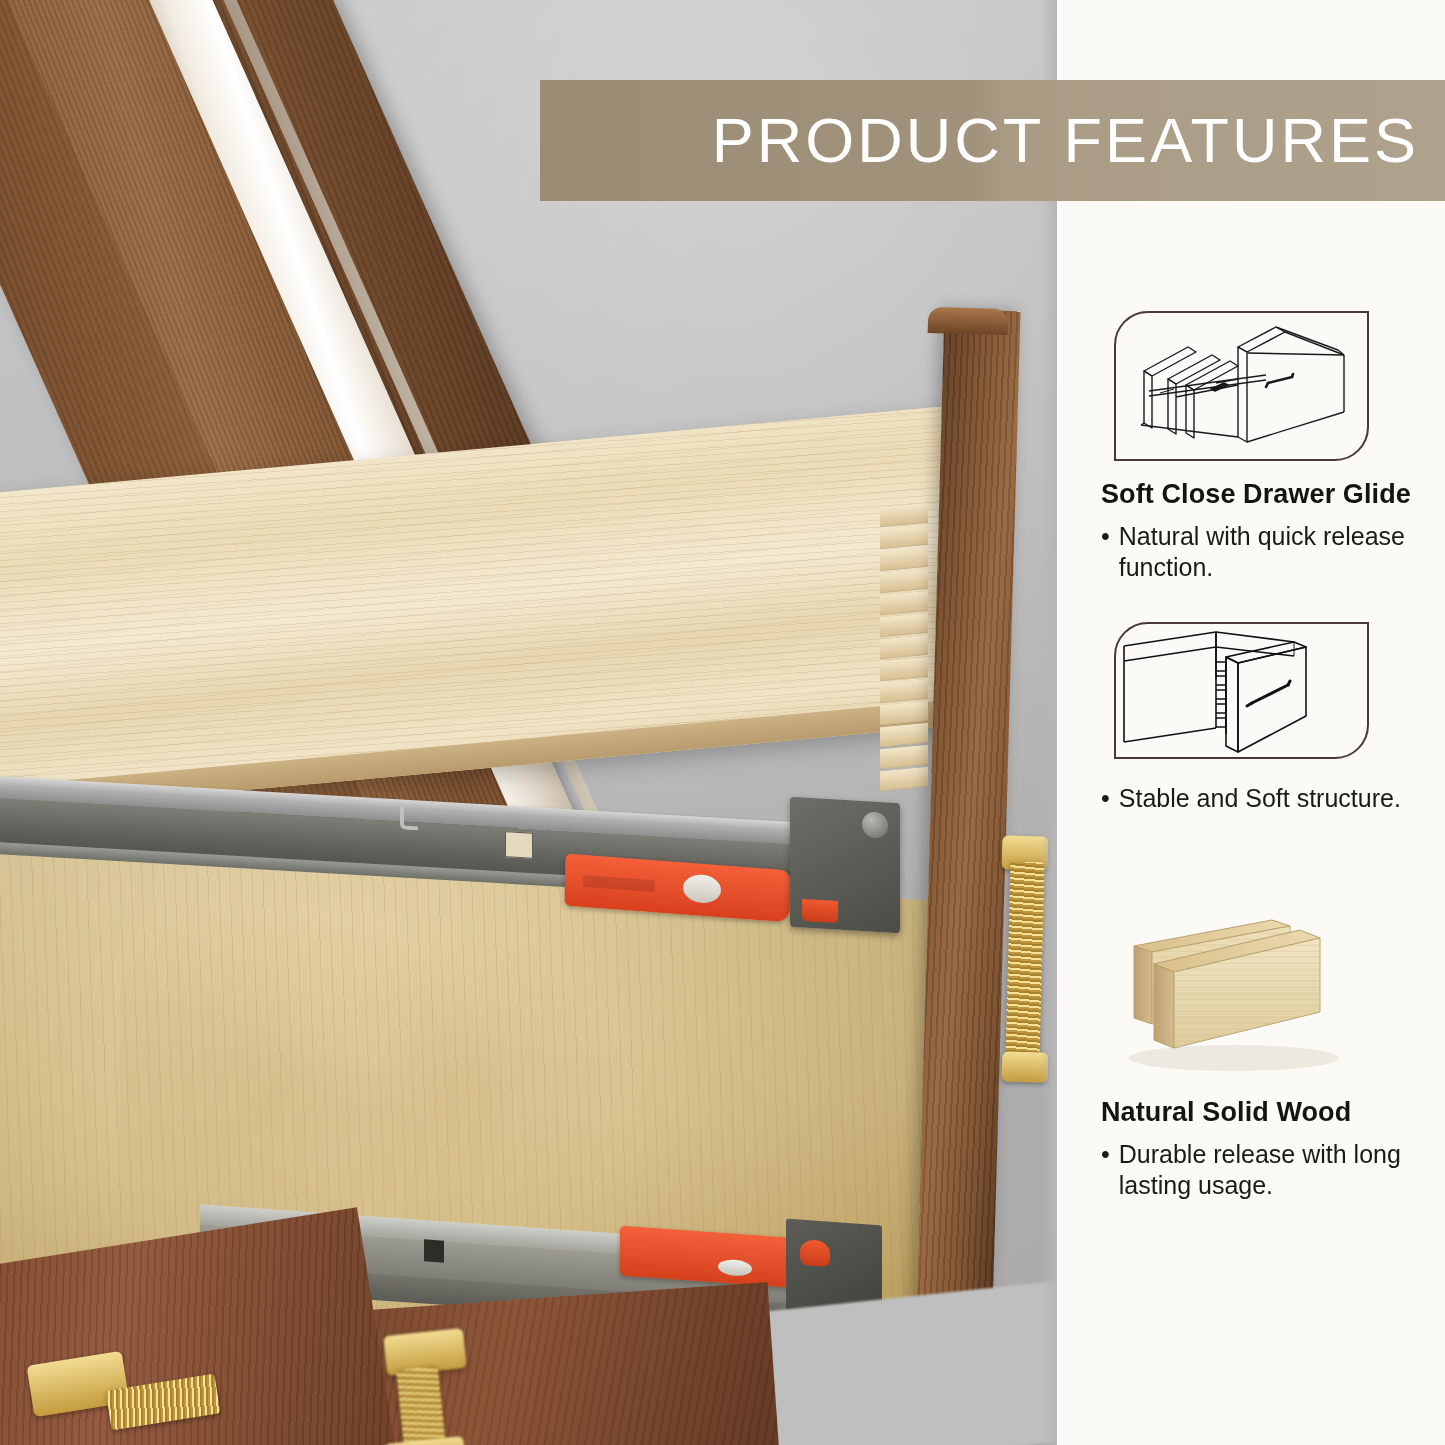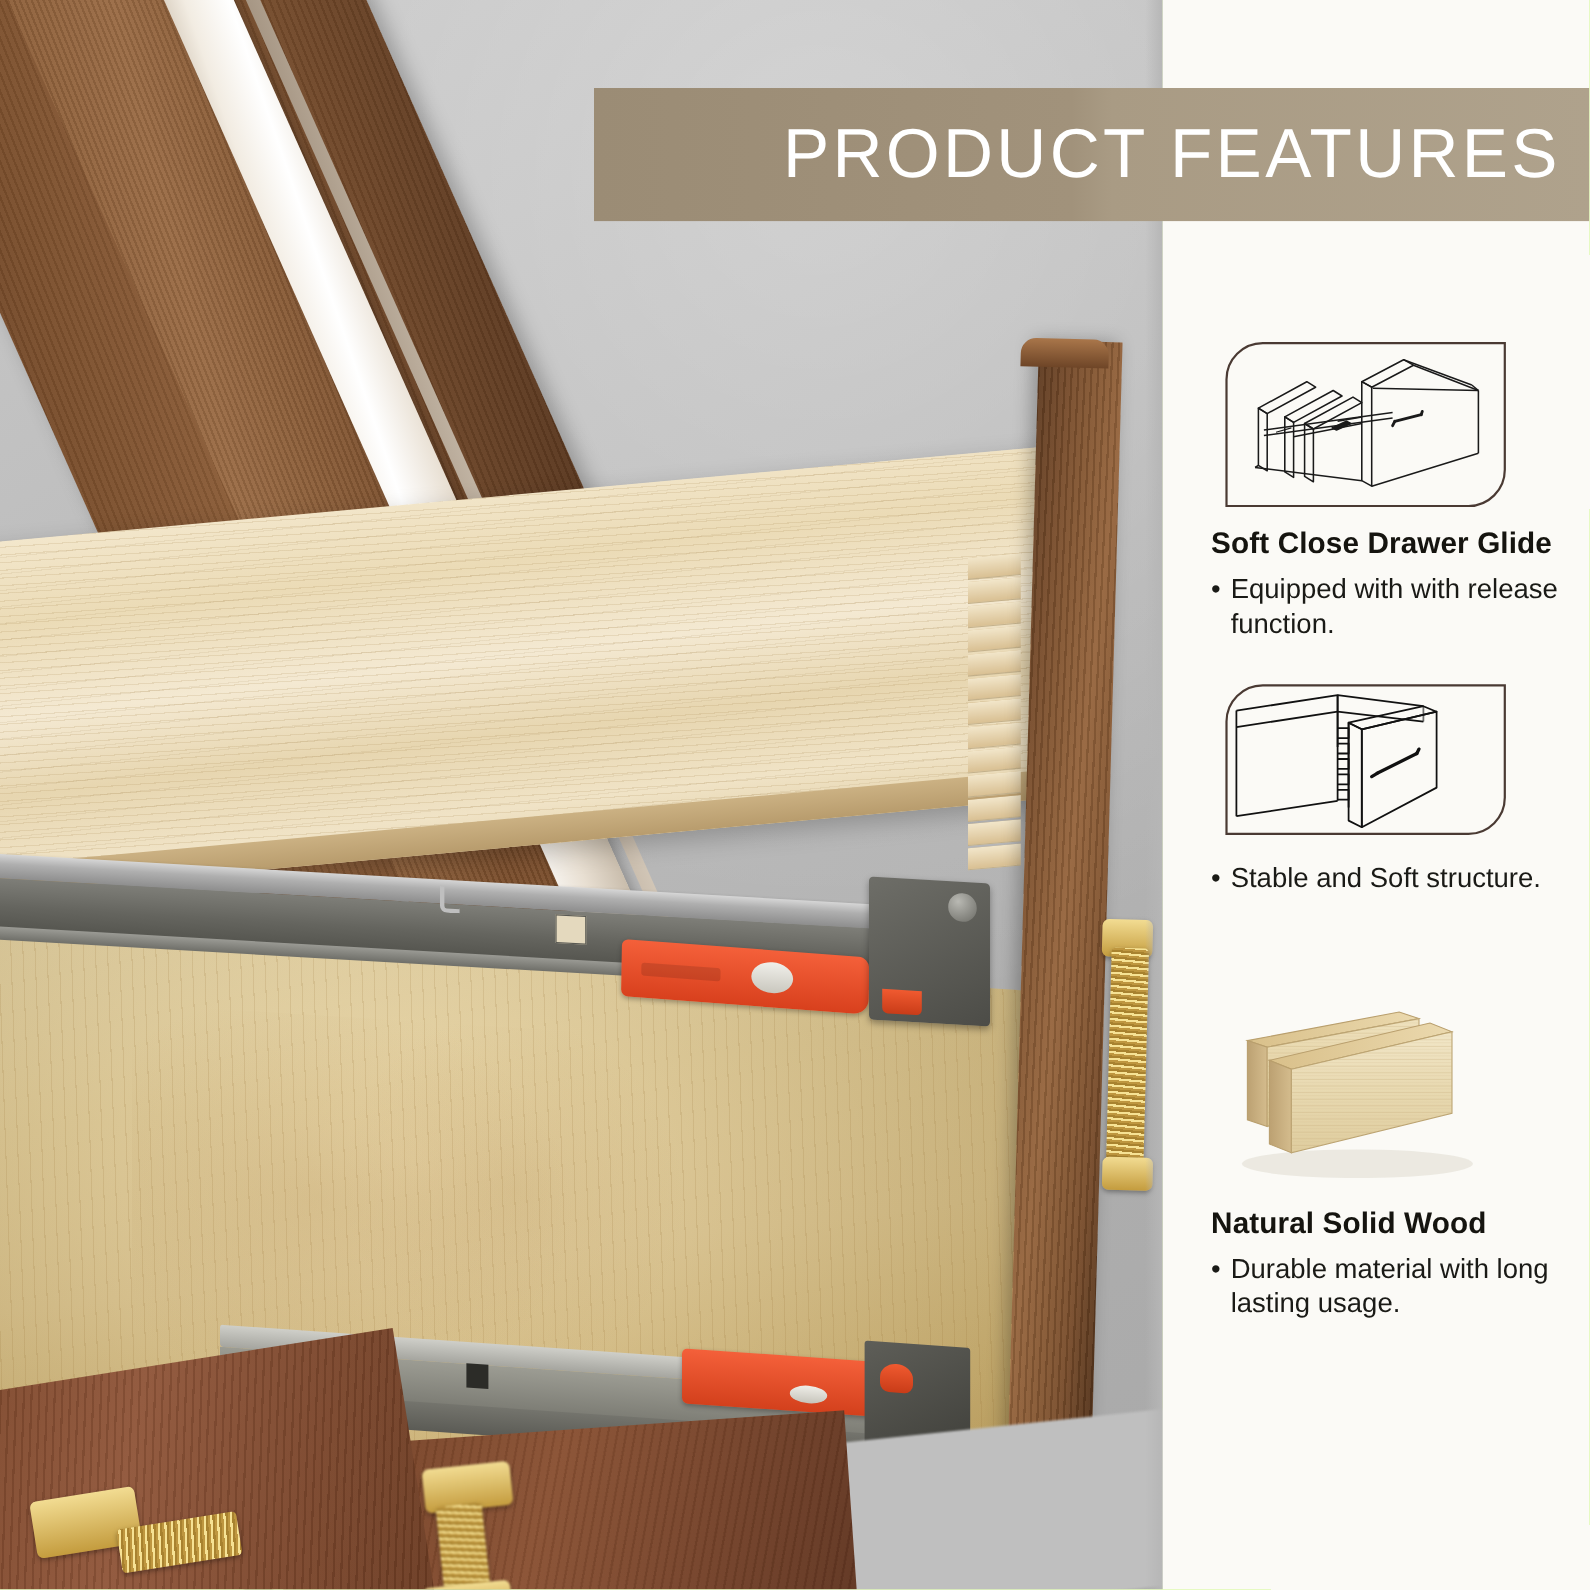--- a/index.html
+++ b/index.html
@@ -1,18 +1,18 @@
 <!DOCTYPE html>
 <html><head>
 <meta charset="utf-8">
 <style>
   html,body{margin:0;padding:0;background:#fff;}
   body{font-family:"Liberation Sans","DejaVu Sans",sans-serif;}
 
-  #page{position:relative;width:1445px;height:1445px;overflow:hidden;background:#bef264;}
+  #page{position:relative;width:1445px;height:1445px;overflow:hidden;background:#fca5a5;}
 
   
   #photo{position:absolute;left:0;top:0;width:1057px;height:1445px;overflow:hidden;
          background:linear-gradient(150deg,#C9C9C9 0%,#BFBFBF 25%,#B4B4B4 55%,#ADADAD 80%,#A9A9A9 100%);}
 
   
   .wall{position:absolute;inset:0;
         background:radial-gradient(120% 90% at 70% 10%, rgba(255,255,255,.30), rgba(0,0,0,0) 60%),
                    radial-gradient(100% 70% at 10% 95%, rgba(0,0,0,.20), rgba(0,0,0,0) 55%);}
 
@@ -311,21 +311,21 @@
           <path d="M152 70 L176 64" stroke-width="2.6" stroke-linecap="round"></path>
           <path d="M152 70 L150 74" stroke-width="2.6" stroke-linecap="round"></path>
           <path d="M176 64 L177 61" stroke-width="2.6" stroke-linecap="round"></path>
         </g>
       </svg>
     </div>
     <div class="fe-text">
       <div class="fe-title">Soft Close Drawer Glide</div>
       <div class="fe-bullet">
         <span class="dot">•</span>
-        <span class="txt">Equipped with with release function.</span>
+        <span class="txt">Natural with quick release function.</span>
       </div>
     </div>
   </div>
 
   <div class="feature" id="feature-2">
     <div class="icon-box r1">
       <svg viewBox="0 0 255 137" width="255" height="137">
         <g fill="none" stroke="#111111" stroke-width="1.6" stroke-linejoin="round">
 
           <path d="M8 22 L8 118"></path>
@@ -402,18 +402,18 @@
         <polygon points="40,56 186,22 206,30 60,64" fill="url(#topg)" stroke="#B99F6D" stroke-width="1"></polygon>
         <polygon points="40,56 60,64 60,140 40,132" fill="url(#sideg)" stroke="#B99F6D" stroke-width="1"></polygon>
         <polygon points="60,64 206,30 206,104 60,140" fill="url(#faceB)" stroke="#BCA472" stroke-width="1"></polygon>
         <polygon points="60,64 206,30 206,104 60,140" fill="url(#grain)" opacity=".85"></polygon>
       </svg>
     </div>
     <div class="fe-text">
       <div class="fe-title">Natural Solid Wood</div>
       <div class="fe-bullet">
         <span class="dot">•</span>
-        <span class="txt">Durable material with long lasting usage.</span>
+        <span class="txt">Durable release with long lasting usage.</span>
       </div>
     </div>
   </div>
 
 </div>
 
 </body></html>

